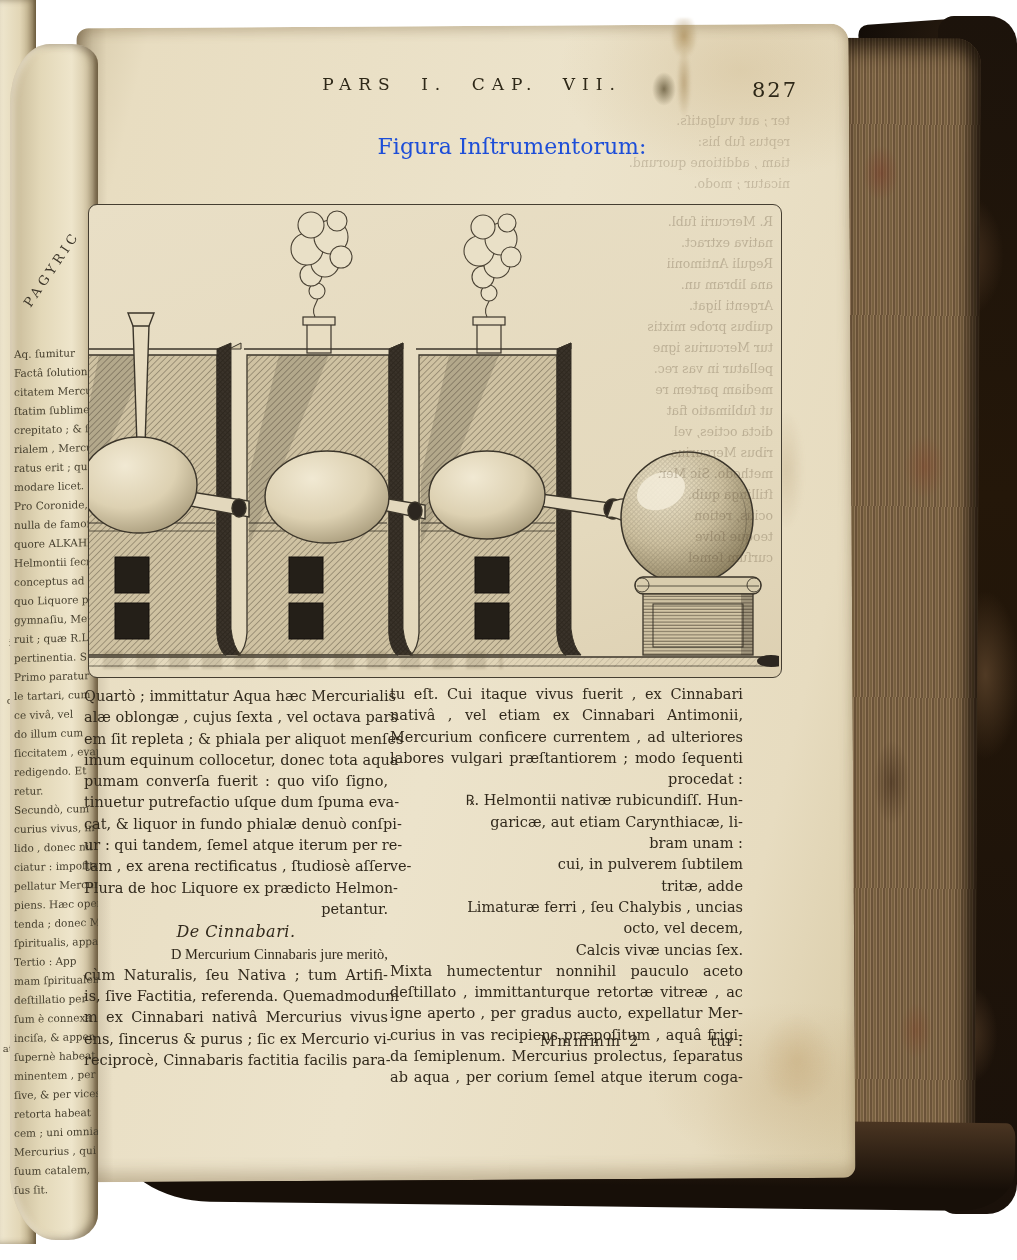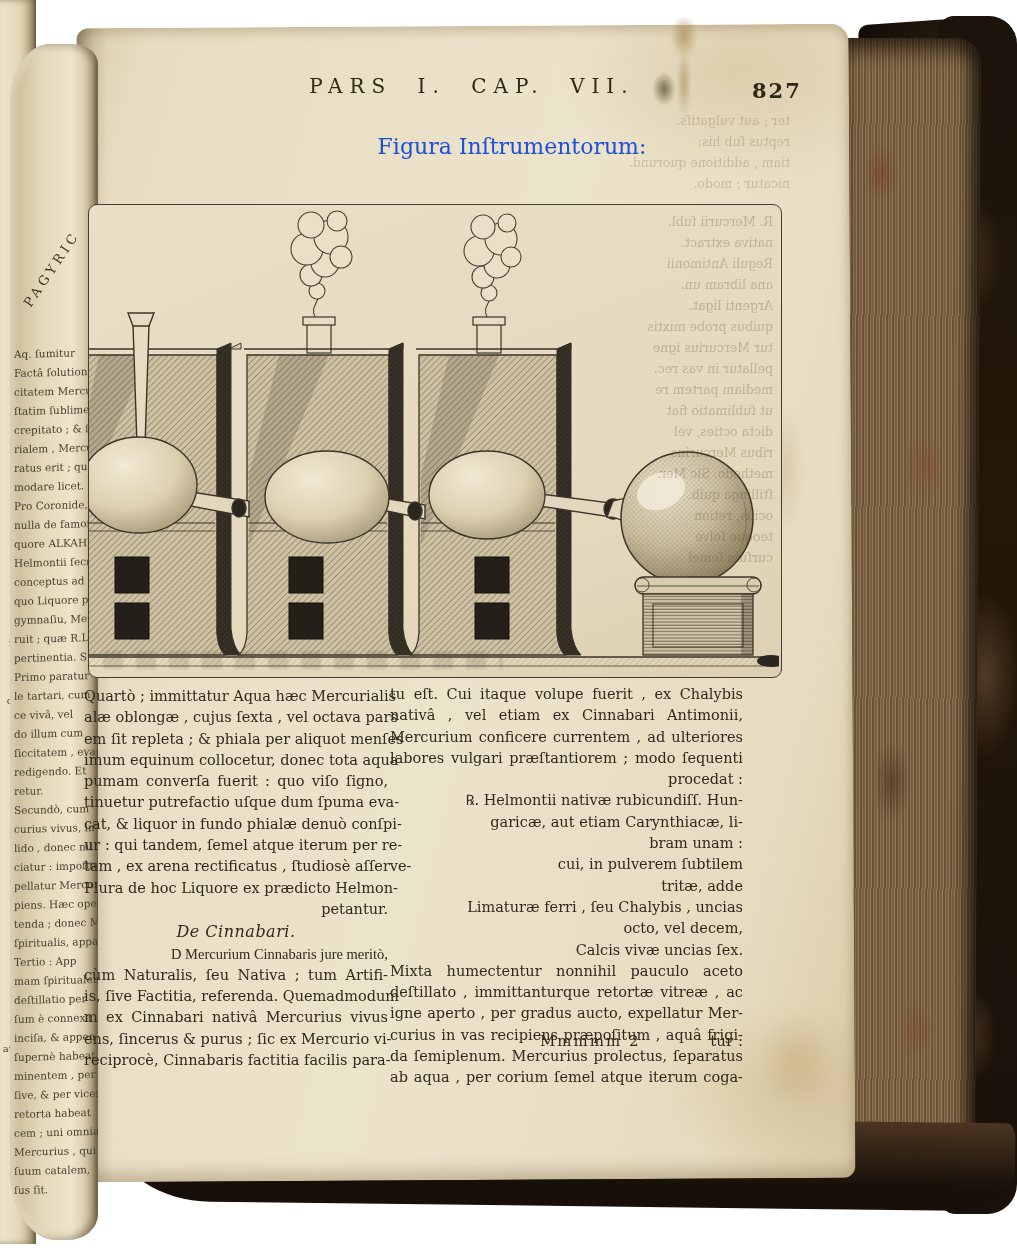--- a/index.html
+++ b/index.html
@@ -52,23 +52,23 @@
     border-radius:40px 26px 30px 46px / 60px 20px 26px 70px;
     box-shadow:inset -6px 0 8px rgba(55,40,20,.5), inset 4px 0 6px rgba(255,250,235,.5);
     overflow:hidden;}
   .frag-header{position:absolute;left:-14px;top:196px;width:140px;
     transform:rotate(-56deg);letter-spacing:4px;font-size:13px;color:#3d362a;}
   .frag-col{position:absolute;left:4px;top:300px;width:84px;font-size:10.5px;
     line-height:19px;color:#47402f;white-space:nowrap;transform:skewY(-1.5deg);}
   .frag-col2{position:absolute;left:2px;top:150px;width:30px;font-size:10px;
     line-height:58px;color:#4a4231;text-align:right;white-space:nowrap;}
   
-  .running-head{left:262px;top:74px;width:420px;text-align:center;font-size:20px;
+  .running-head{left:262px;top:74px;width:420px;text-align:center;font-size:17px;
     letter-spacing:7px;word-spacing:12px;color:#2e2818;}
-  .page-number{left:752px;top:78px;font-size:21px;letter-spacing:2px;color:#2e2818;font-weight:bold;}
+  .page-number{left:752px;top:78px;font-size:21px;letter-spacing:2px;color:#2e2818;}
   .fig-title{left:322px;top:134px;width:380px;text-align:center;font-size:22px;color:#1d4ed8;}
   
   .plate{left:88px;top:204px;width:694px;height:474px;
     border:1.6px solid #453e31;border-radius:9px;
     background:linear-gradient(160deg,#e9dfc6,#e4d9bd 70%,#ddd0b2);overflow:hidden;}
   .ghost{color:rgba(96,80,55,.30);transform:scaleX(-1);filter:blur(.4px);
     font-size:12.5px;line-height:21px;white-space:nowrap;}
   .plate-ghost{position:absolute;left:452px;top:6px;width:232px;}
   .above-ghost{left:560px;top:110px;width:230px;opacity:.85;}
   .ghost-smudge{position:absolute;left:14px;top:446px;width:400px;height:18px;
@@ -370,21 +370,21 @@
       <div class="line">petantur.</div>
       <div class="line heading">De Cinnabari.</div>
       <div class="line" style="padding-left: 14px; font-family: Liberation Serif, serif;">D Mercurium Cinnabaris jure meritò,</div>
       <div class="line just">cùm Naturalis, ſeu Nativa ; tum Artifi-</div>
       <div class="line just">is, ſive Factitia, referenda. Quemadmodum</div>
       <div class="line just">m ex Cinnabari nativâ Mercurius vivus</div>
       <div class="line just">ens, ſincerus &amp; purus ;  ſic ex Mercurio vi-</div>
       <div class="line just">reciprocè, Cinnabaris factitia facilis para-</div>
     </div>
   <div class="abs col col-right" id="col-right">
-      <div class="line just">tu eſt.  Cui itaque volupe fuerit , ex Chalybis</div>
+      <div class="line just">tu eſt.  Cui itaque vivus fuerit , ex Cinnabari</div>
       <div class="line just">nativâ ,  vel etiam ex Cinnabari Antimonii,</div>
       <div class="line just">Mercurium conficere currentem , ad ulteriores</div>
       <div class="line just">labores vulgari præſtantiorem ; modo ſequenti</div>
       <div class="line">procedat :</div>
       <div class="line" style="padding-left: 26px;">℞.  Helmontii nativæ rubicundiſſ. Hun-</div>
       <div class="line" style="padding-left: 70px;">garicæ, aut etiam Carynthiacæ, li-</div>
       <div class="line" style="padding-left: 70px;">bram unam :</div>
       <div class="line" style="padding-left: 118px;">cui, in pulverem ſubtilem</div>
       <div class="line" style="padding-left: 150px;">tritæ, adde</div>
       <div class="line" style="padding-left: 42px;">Limaturæ ferri , ſeu Chalybis , uncias</div>

